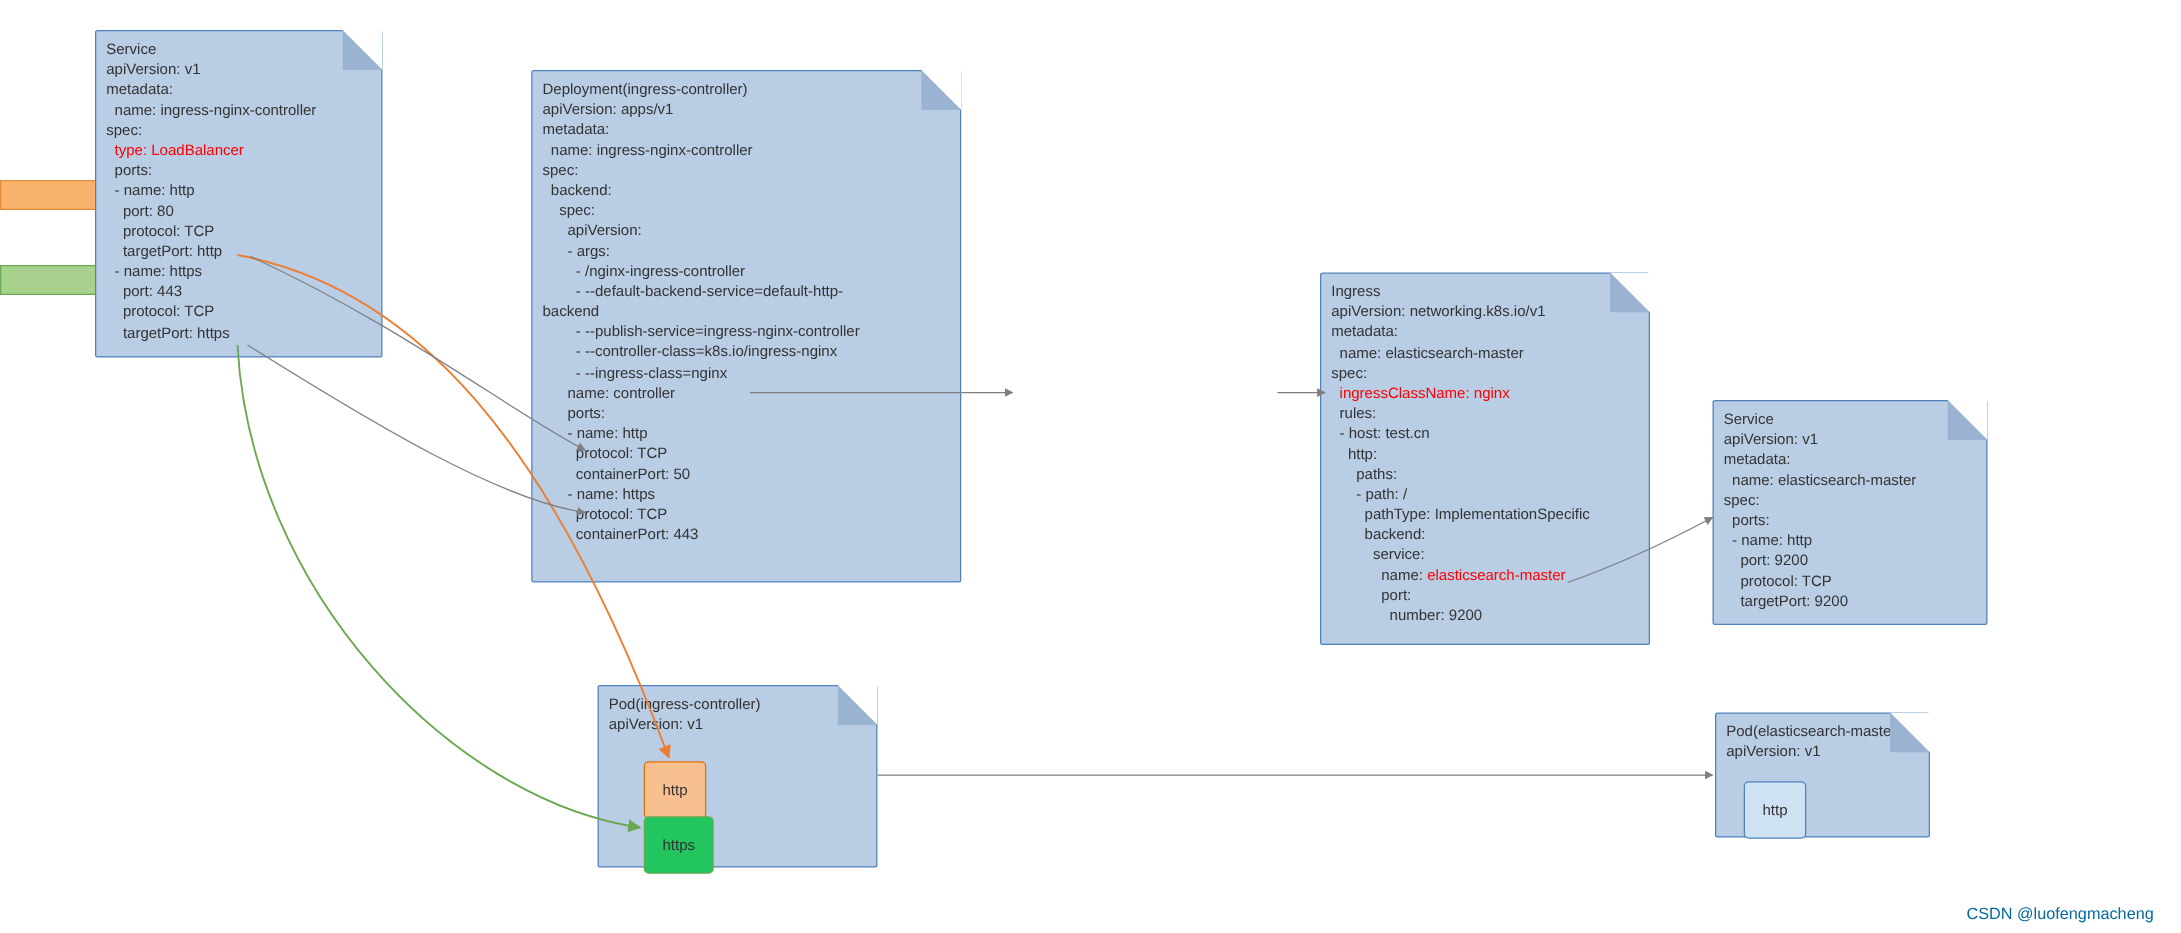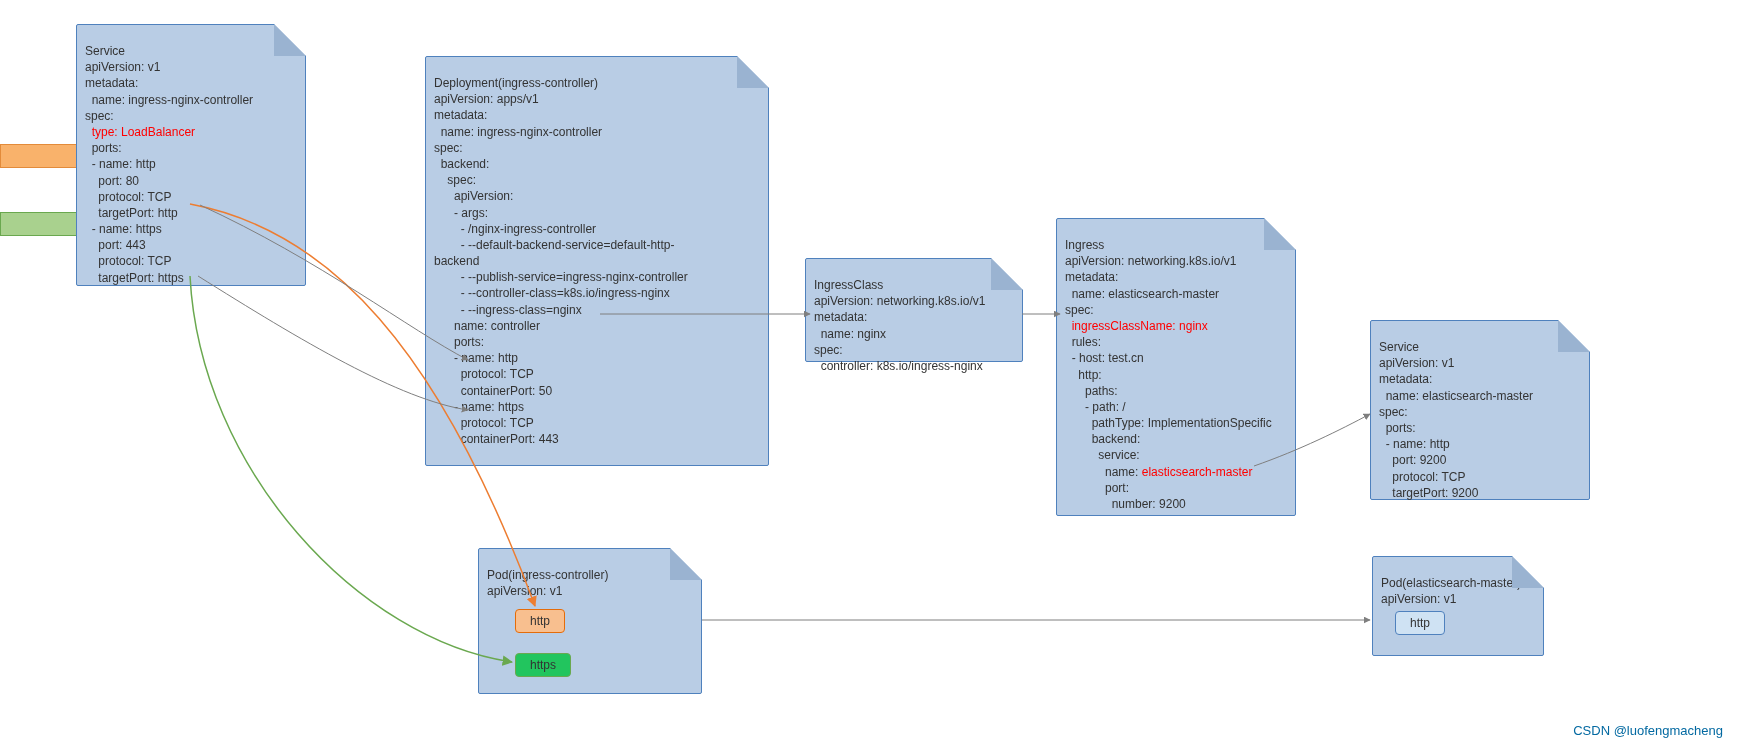--- a/index.html
+++ b/index.html
@@ -2,24 +2,24 @@
 <html><head>
 <meta charset="utf-8">
 <style>
   html,body{margin:0;padding:0;font:12px/1.35 -apple-system,Segoe UI,Helvetica,Arial,sans-serif;color:#333;background:#fff}
   #canvas{position:relative;width:1745px;height:746px}
 
   .note{position:absolute;background:#b9cde5;border:1px solid #4f81bd;border-radius:2px;box-sizing:border-box}
   .corner{position:absolute;top:-1px;right:-1px;width:32px;height:32px;overflow:hidden}
   .corner::before{content:"";position:absolute;top:0;right:0;border-style:solid;border-width:0 32px 32px 0;border-color:transparent #fff transparent transparent}
   .corner::after{content:"";position:absolute;top:0;right:0;border-style:solid;border-width:0 32px 32px 0;border-color:transparent transparent #9ab3d1 transparent}
-  .inner{padding:18px 8px;white-space:pre;font-size:12px}
+  .inner{padding:6px 8px;white-space:pre;font-size:12px}
   .red{color:#ff0000}
 
-  .port{position:absolute;border:1px solid;border-radius:4px;padding:3px 14px;font-size:12px;text-align:right}
+  .port{position:absolute;border:1px solid;border-radius:4px;padding:14px 14px;font-size:12px;text-align:right}
   .port.http{background:#f8bf8f;border-color:#e46c0a}
   .port.https{background:#22c55e;border-color:#6aa84f}
 
   .arrow-in{position:absolute;left:0;width:80px;height:22px}
   .arrow-in.orange{background:#f9b26b;border:1px solid #e38b3a}
   .arrow-in.green{background:#a9d18e;border:1px solid #6aa84f}
   .arrow-in::after{content:"";position:absolute;right:-12px;top:-1px;width:0;height:0;border-style:solid;border-width:12px 0 12px 12px}
   .arrow-in.orange::after{border-color:transparent transparent transparent #f9b26b}
   .arrow-in.green::after{border-color:transparent transparent transparent #a9d18e}
 
@@ -75,32 +75,22 @@
 <span>      ports:</span>
 <span>      - name: http</span>
 <span>        protocol: TCP</span>
 <span>        containerPort: 50</span>
 <span>      - name: https</span>
 <span>        protocol: TCP</span>
 <span>        containerPort: 443</span>
 </div>
 </div>
 
-<div class="note" style="left:805px;top:258px;width:218px;height:104px">
-  <div class="corner"></div>
-  <div class="inner"><span>IngressClass</span>
-<span>apiVersion: networking.k8s.io/v1</span>
-<span>metadata:</span>
-<span>  name: nginx</span>
-<span>spec:</span>
-<span>  controller: k8s.io/ingress-nginx</span>
-</div>
-</div>
 
-<div class="note" style="left:1056px;top:218px;width:240px;height:298px">
+<div class="note" style="left:1056px;top:218px;width:264px;height:298px">
   <div class="corner"></div>
   <div class="inner"><span>Ingress</span>
 <span>apiVersion: networking.k8s.io/v1</span>
 <span>metadata:</span>
 <span>  name: elasticsearch-master</span>
 <span>spec:</span>
 <span class="red">  ingressClassName: nginx</span>
 <span>  rules:</span>
 <span>  - host: test.cn</span>
 <span>    http:</span>
@@ -132,21 +122,21 @@
 
 <div class="note" style="left:478px;top:548px;width:224px;height:146px">
   <div class="corner"></div>
   <div class="inner"><span>Pod(ingress-controller)</span>
 <span>apiVersion: v1</span>
 </div>
   <div class="port http" style="left:36px;top:60px">http</div>
   <div class="port https" style="left:36px;top:104px">https</div>
 </div>
 
-<div class="note" style="left:1372px;top:556px;width:172px;height:100px">
+<div class="note" style="left:1372px;top:570px;width:172px;height:100px">
   <div class="corner"></div>
   <div class="inner"><span>Pod(elasticsearch-master)</span>
 <span>apiVersion: v1</span>
 </div>
   <div class="port" style="left:22px;top:54px;background:#cfe2f3;border-color:#4f81bd">http</div>
 </div>
 
 <svg width="1745" height="746">
   <defs>
     <marker id="ah-g" viewBox="0 0 10 10" refX="9" refY="5" markerWidth="7" markerHeight="7" orient="auto">

